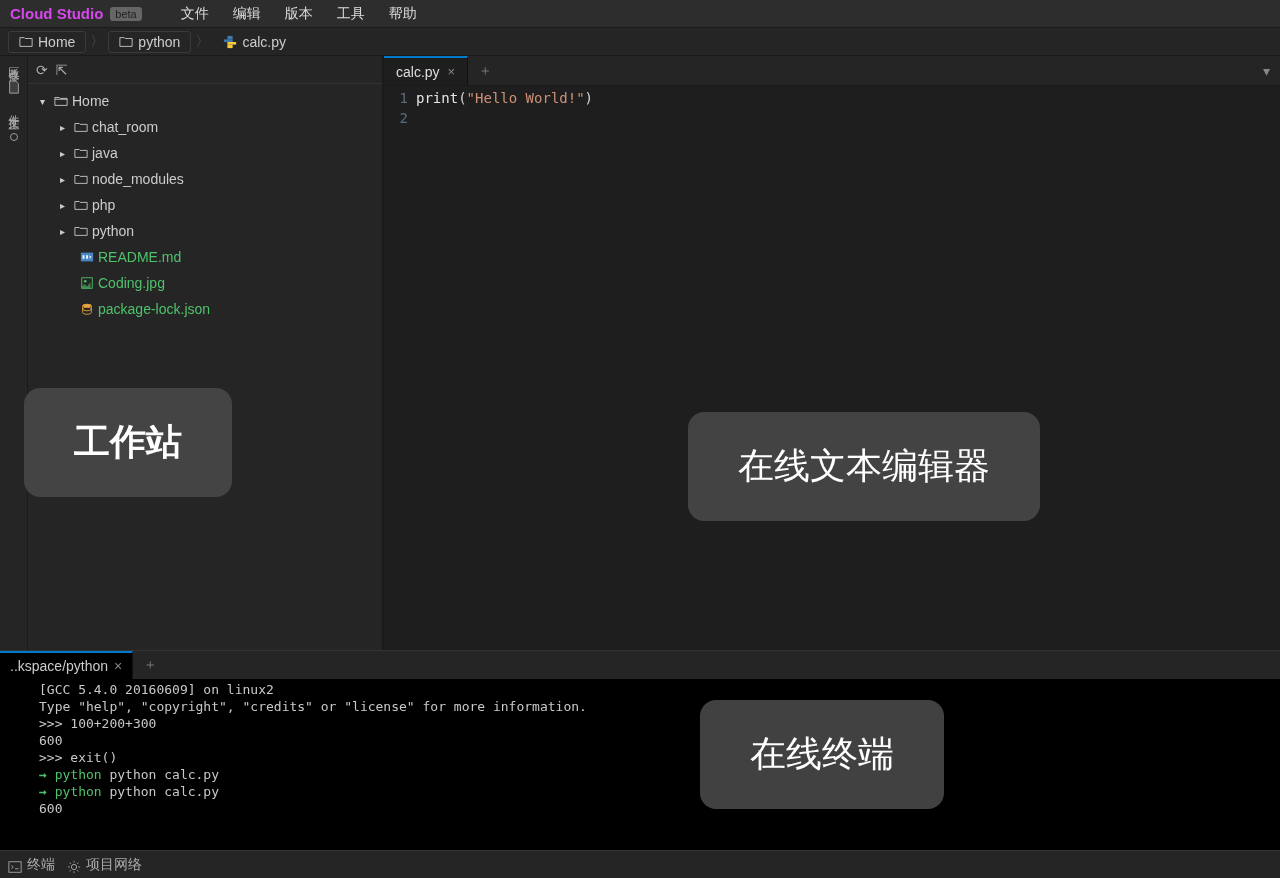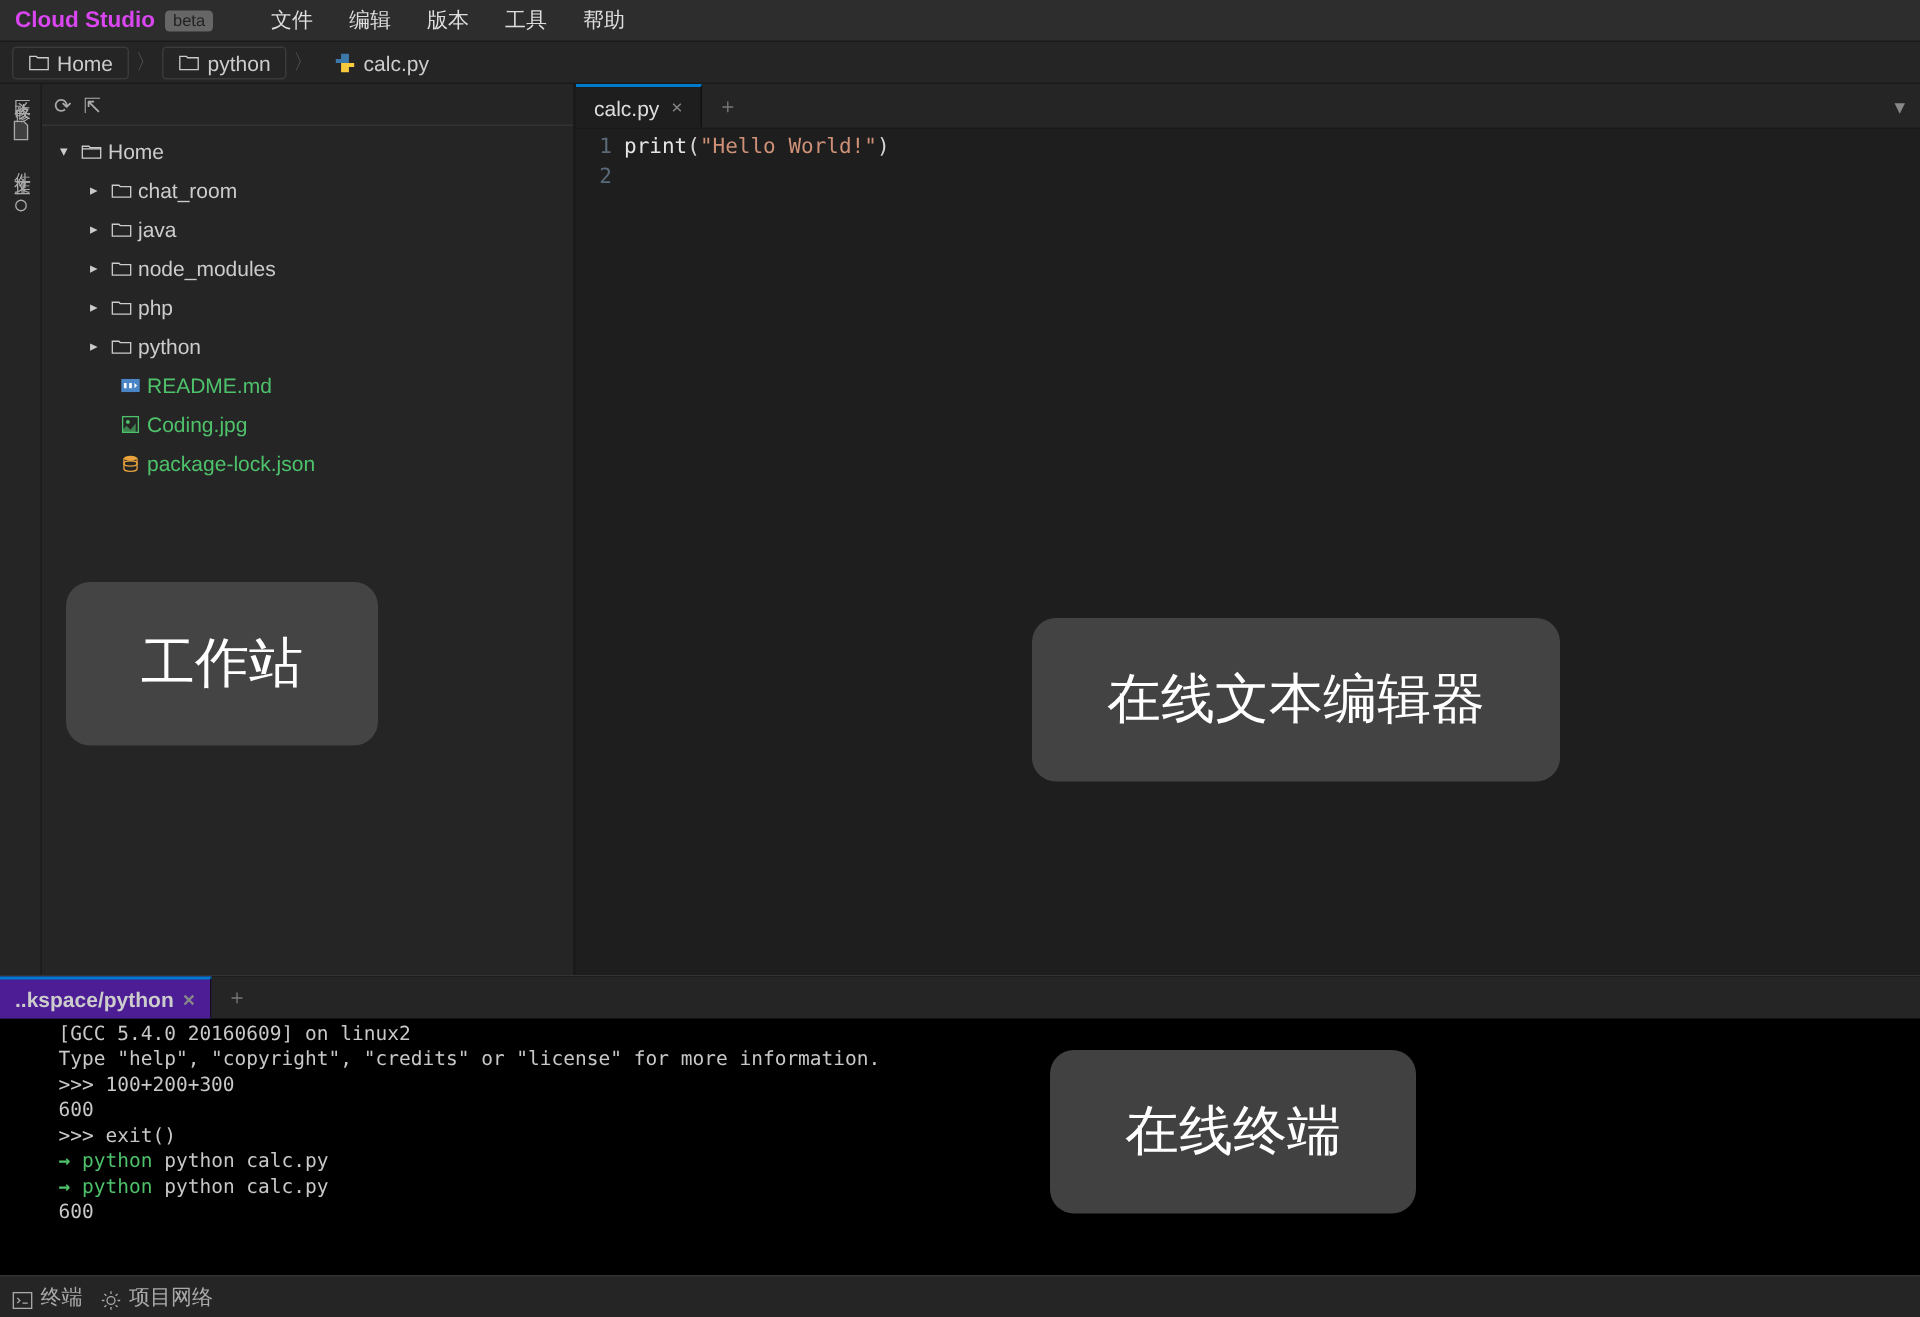--- a/index.html
+++ b/index.html
@@ -95,22 +95,22 @@
 .terminal-panel {
   height: 200px; background: #000; color: #c8c8c8;
   border-top: 1px solid #333; display: flex; flex-direction: column;
   position: relative;
 }
 .term-tabs {
   height: 28px; background: #252526; display: flex; align-items: center;
 }
 .term-tab {
   height: 100%; display: flex; align-items: center; gap: 6px;
-  padding: 0 10px; background: #4c1d95; color: #ccc; cursor: pointer;
-  border-right: 1px solid #111; border-top: 2px solid #007acc; font-weight: bold;
+  padding: 0 10px; background: #000000; color: #ccc; cursor: pointer;
+  border-right: 1px solid #111; border-top: 2px solid #007acc;
 }
 .term-tab .close { color: #888; }
 .term-add { padding: 0 10px; color: #777; cursor: pointer; }
 .term-body {
   flex: 1; font-family: "Consolas", monospace; font-size: 13px;
   padding: 2px 8px; line-height: 17px; margin-left: 31px;
 }
 .term-prompt { color: #4ec26b; }
 .term-arrow { color: #4ec26b; font-weight: bold; }
 .cursor-block {
@@ -308,15 +308,15 @@
   </span>
   <span class="status-item">
     <svg class="svg-icon" viewBox="0 0 16 16">
         <circle cx="8" cy="8" r="3" fill="none" stroke="currentColor"></circle>
         <path d="M8 1v2M8 13v2M1 8h2M13 8h2M3 3l1.5 1.5M11.5 11.5L13 13M3 13l1.5-1.5M11.5 4.5L13 3" stroke="currentColor"></path>
       </svg>
     <span>项目网络</span>
   </span>
 </div>
 
-<div class="annotation" style="left:44px; top:388px;">工作站</div>
+<div class="annotation" style="left:24px; top:388px;font-weight:bold;">工作站</div>
 <div class="annotation" style="left:688px; top:412px;">在线文本编辑器</div>
 <div class="annotation" style="left:700px; top:700px;">在线终端</div>
 
 </body></html>

